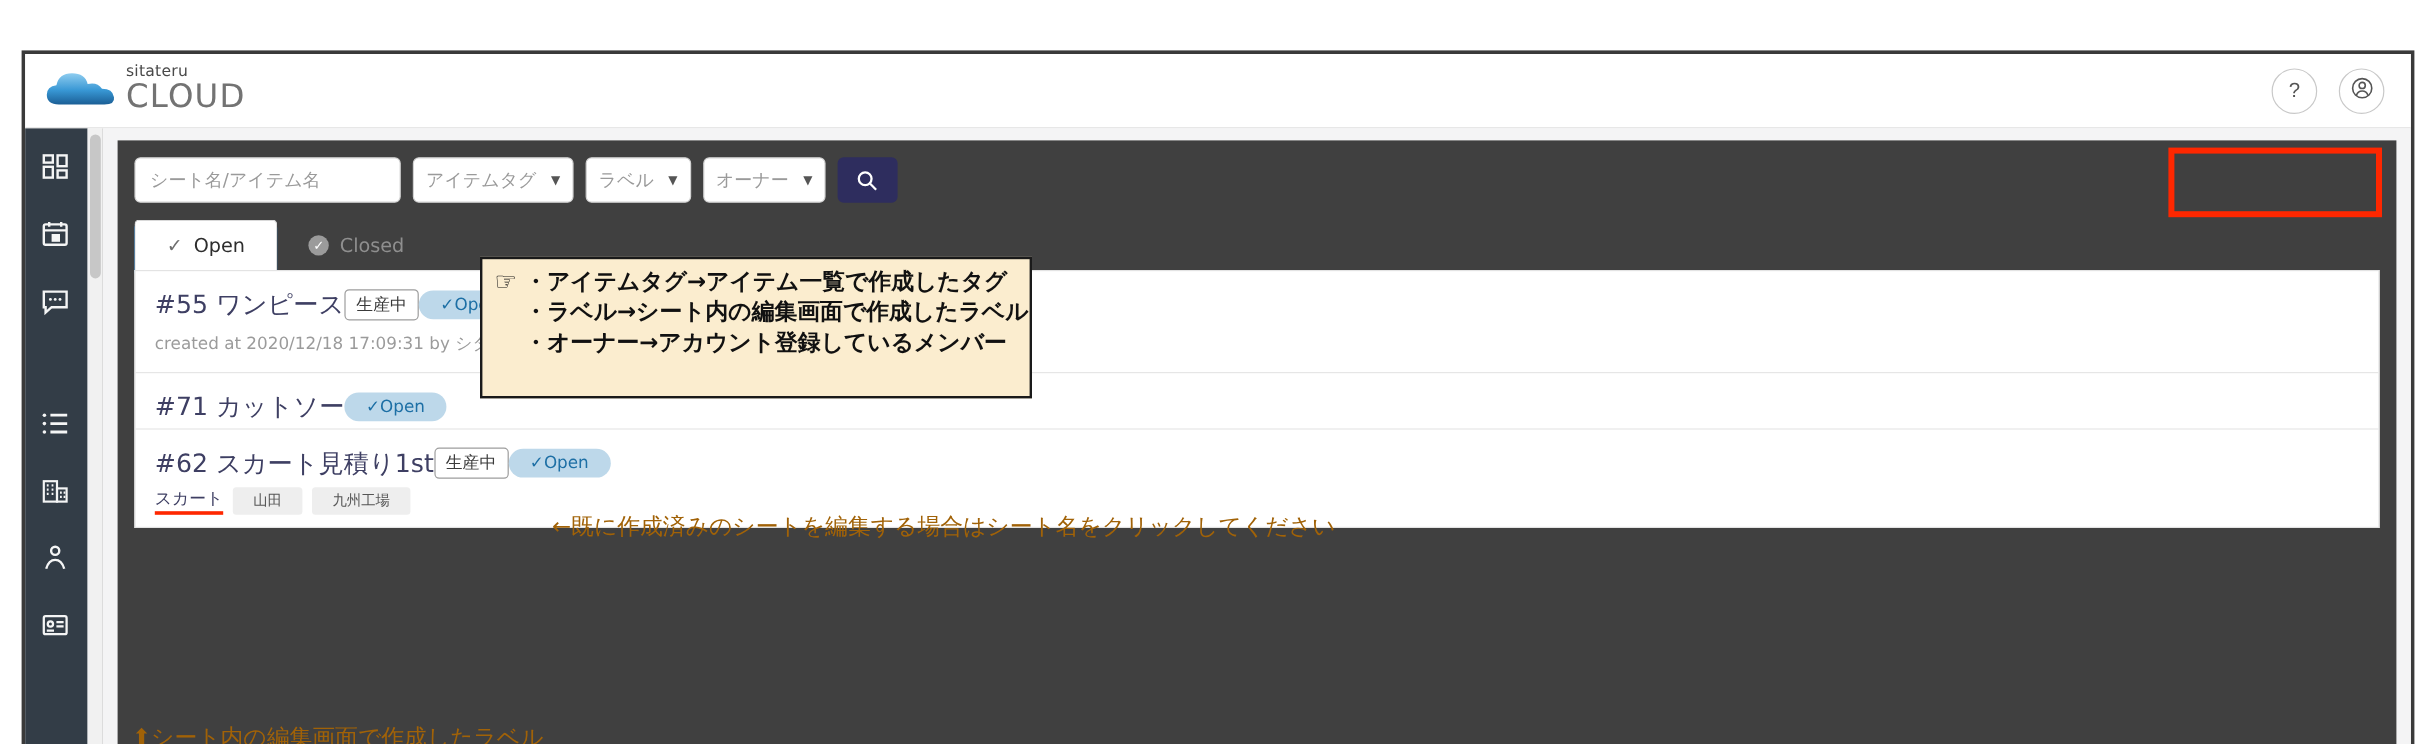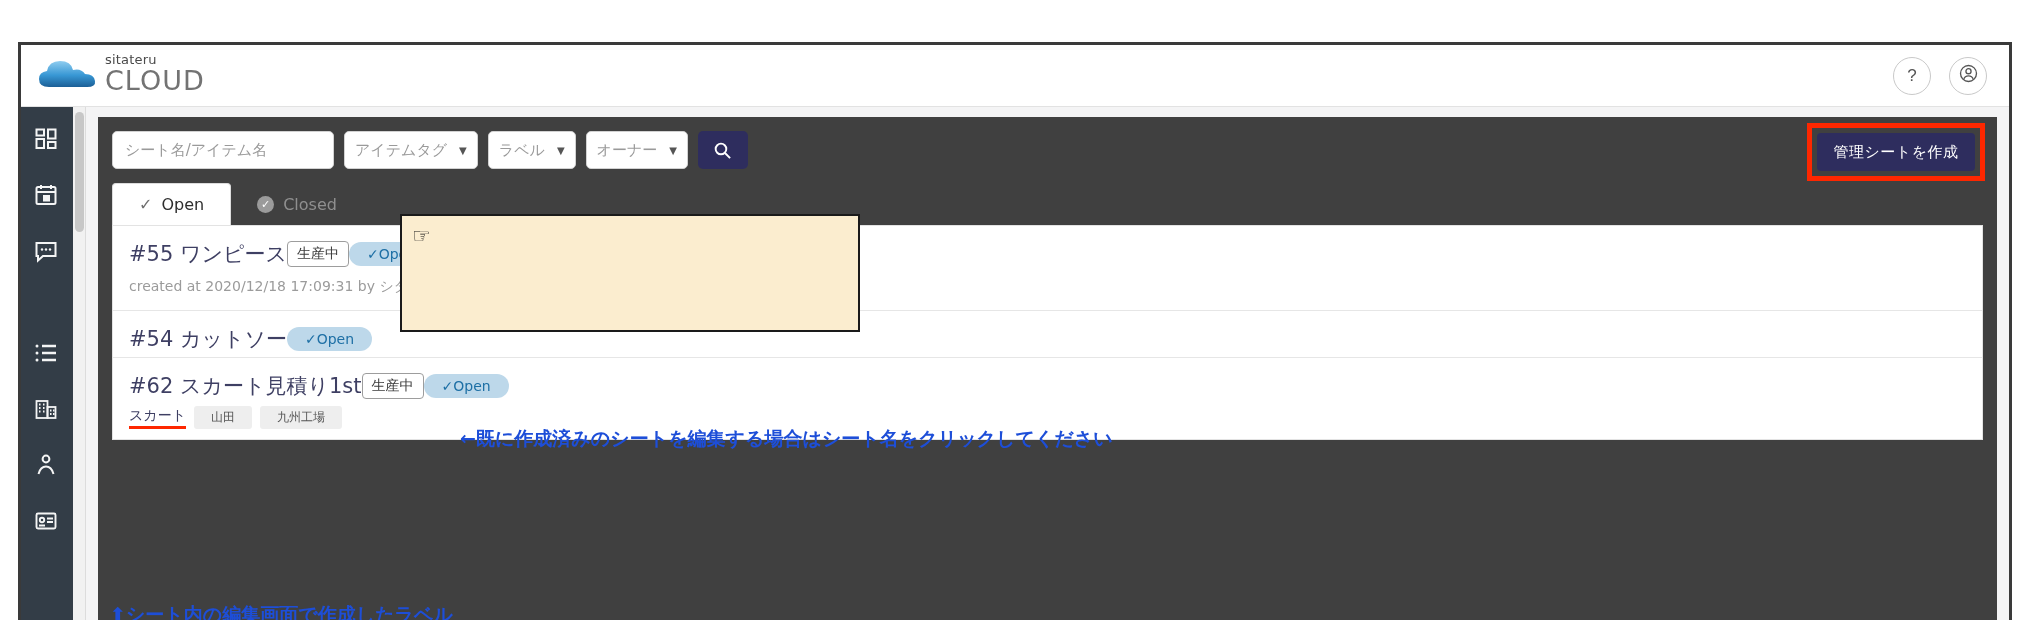--- a/index.html
+++ b/index.html
@@ -202,21 +202,21 @@
   }
   .tag-chip {
     background:#eeeeee; color:#555; font-size:12px;
     padding:3px 17px; border-radius:3px;
     font-family:"DejaVu Sans",sans-serif;
   }
 
   
   .annot-red {
     position:absolute;
-    color:#1d4ed8; font-weight:bold;
+    color:#a16207; font-weight:normal;
     font-family:"DejaVu Sans",sans-serif;
     white-space:nowrap;
   }
   #annot-edit { left:460px; top:392px; font-size:19px; }
   #annot-item { left:110px; top:568px; font-size:19px; }
 
   
   .callout {
     position:absolute; left:400px; top:180px;
     width:460px; height:118px;
@@ -370,21 +370,20 @@
           <span>
             <svg width="19" height="19" viewBox="0 0 20 20" fill="none" stroke="#fff" stroke-width="2">
               <circle cx="8.4" cy="8.4" r="5.6"></circle>
                 <path d="M12.6 12.6L18 18"></path>
             </svg>
           </span>
         </div>
       </div>
 
       <div class="create-annot"></div>
-      <div class="create-btn">管理シートを作成</div>
 
       <div class="tabs">
         <div class="tab active">
           <span class="tick">✓</span>
           <span>Open</span>
         </div>
         <div class="tab inactive">
           <span class="tick-circle">✓</span>
           <span>Closed</span>
         </div>
@@ -396,21 +395,21 @@
           <div class="row-main">
             <span class="sheet-title">#55 ワンピース</span>
             <span class="badge-prod">生産中</span>
             <span class="badge-open">✓Open</span>
           </div>
           <div class="row-meta">created at 2020/12/18 17:09:31 by シタテル商会くんさん</div>
         </div>
 
         <div class="row">
           <div class="row-main">
-            <span class="sheet-title">#54 カットソー</span>
+            <span class="sheet-title">#71 カットソー</span>
             <span class="badge-open">✓Open</span>
           </div>
         </div>
 
         <div class="row">
           <div class="row-main">
             <span class="sheet-title">#62 スカート見積り1st</span>
             <span class="badge-prod">生産中</span>
             <span class="badge-open">✓Open</span>
           </div>
@@ -420,18 +419,23 @@
             <span class="tag-chip">九州工場</span>
           </div>
         </div>
 
       </div>
     </div>
   </div>
 
   <div class="callout">
     <div class="callout-hand">☞</div>
+    <div class="callout-lines">
+      <div>・アイテムタグ→アイテム一覧で作成したタグ</div>
+      <div>・ラベル→シート内の編集画面で作成したラベル</div>
+      <div>・オーナー→アカウント登録しているメンバー</div>
+    </div>
   </div>
 
   <div class="annot-red" id="annot-edit">←既に作成済みのシートを編集する場合はシート名をクリックしてください</div>
 
   <div class="annot-red" id="annot-item">⬆シート内の編集画面で作成したラベル</div>
 </div>
 
 </body></html>

